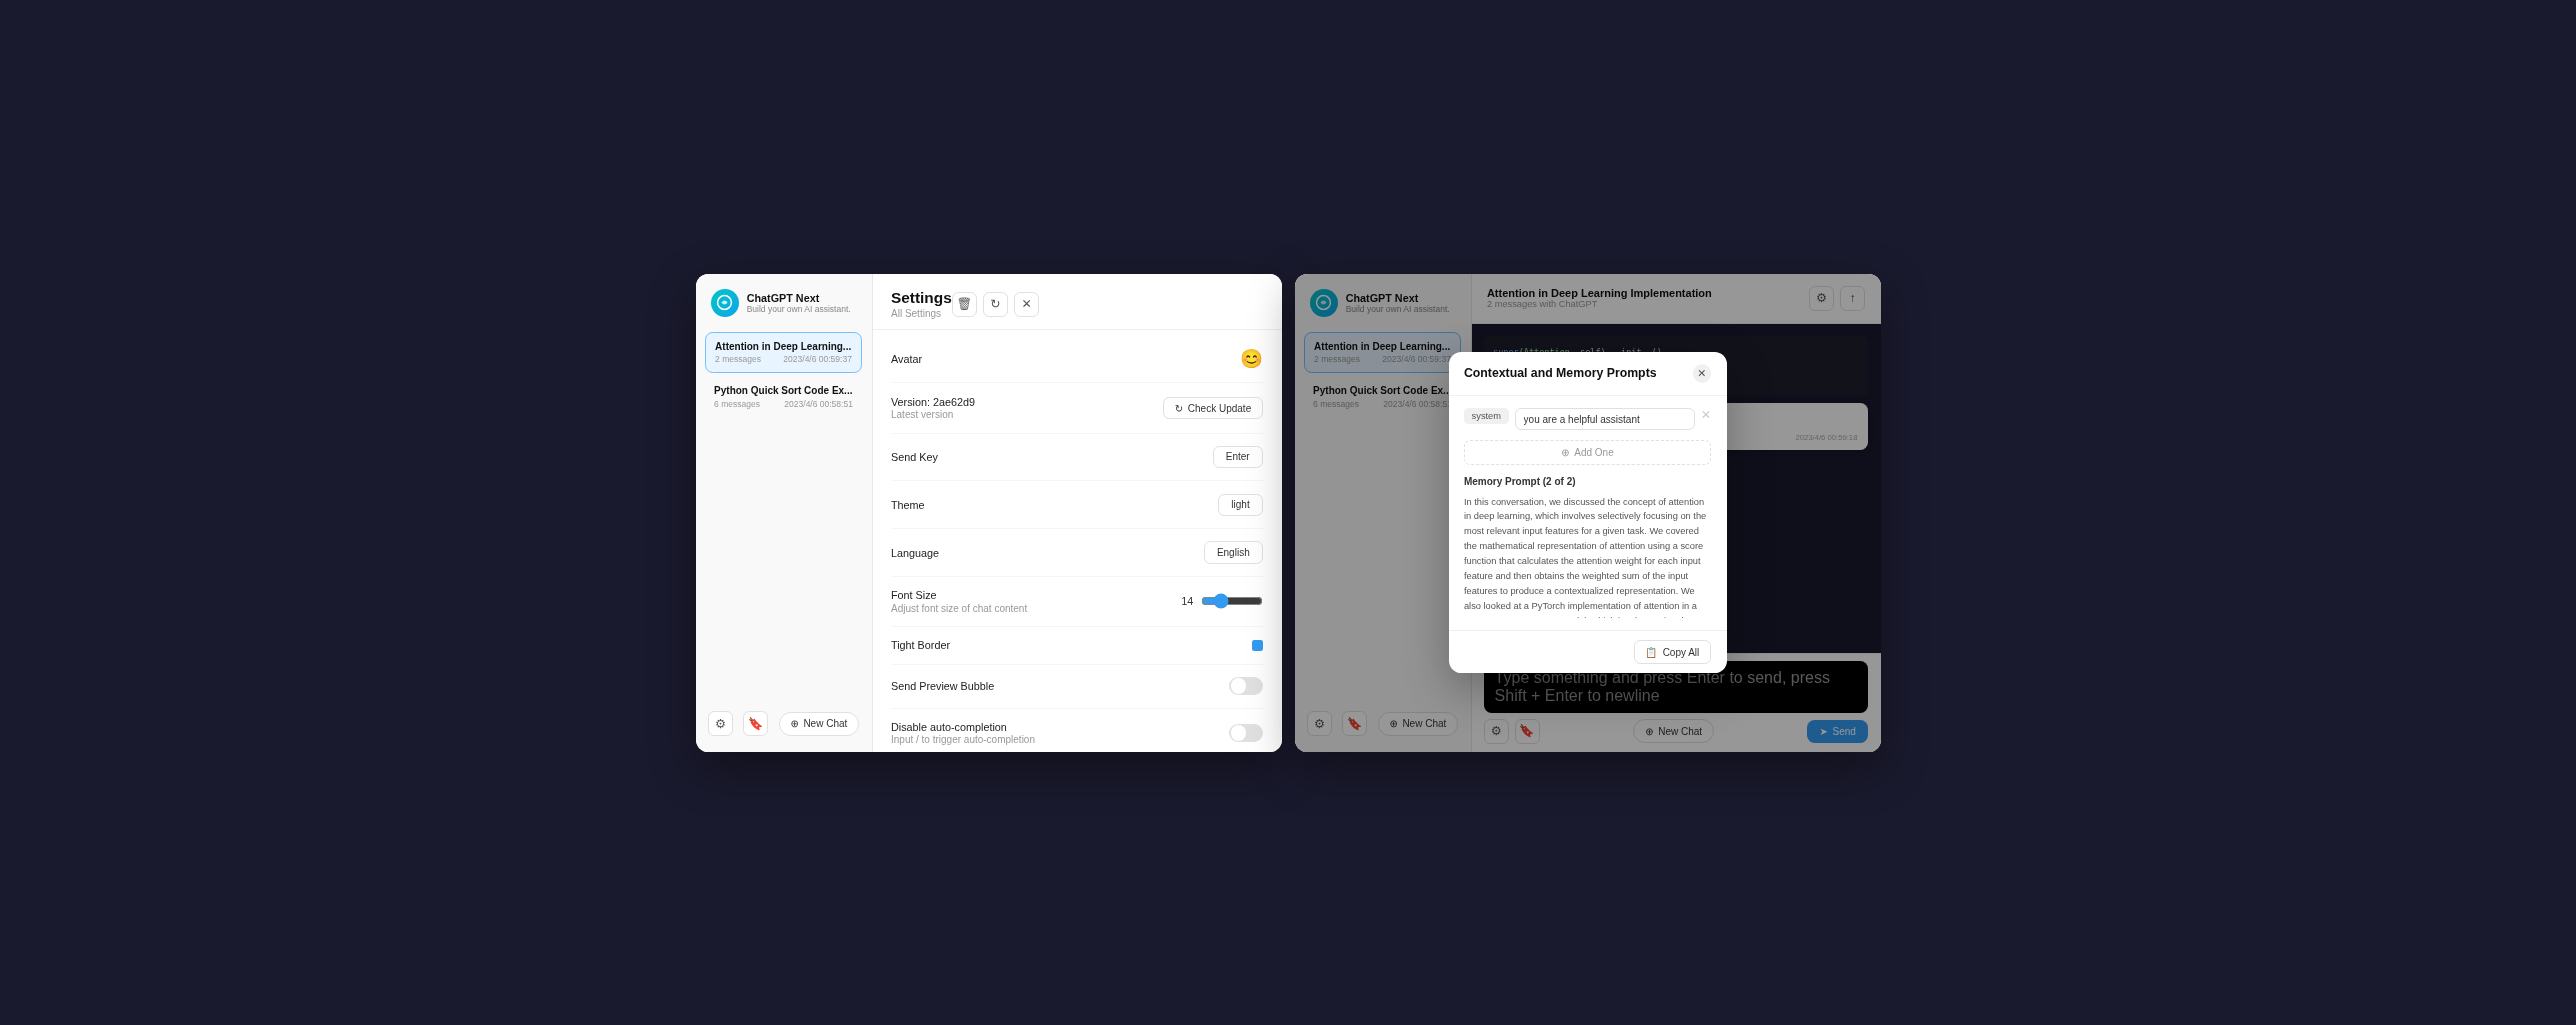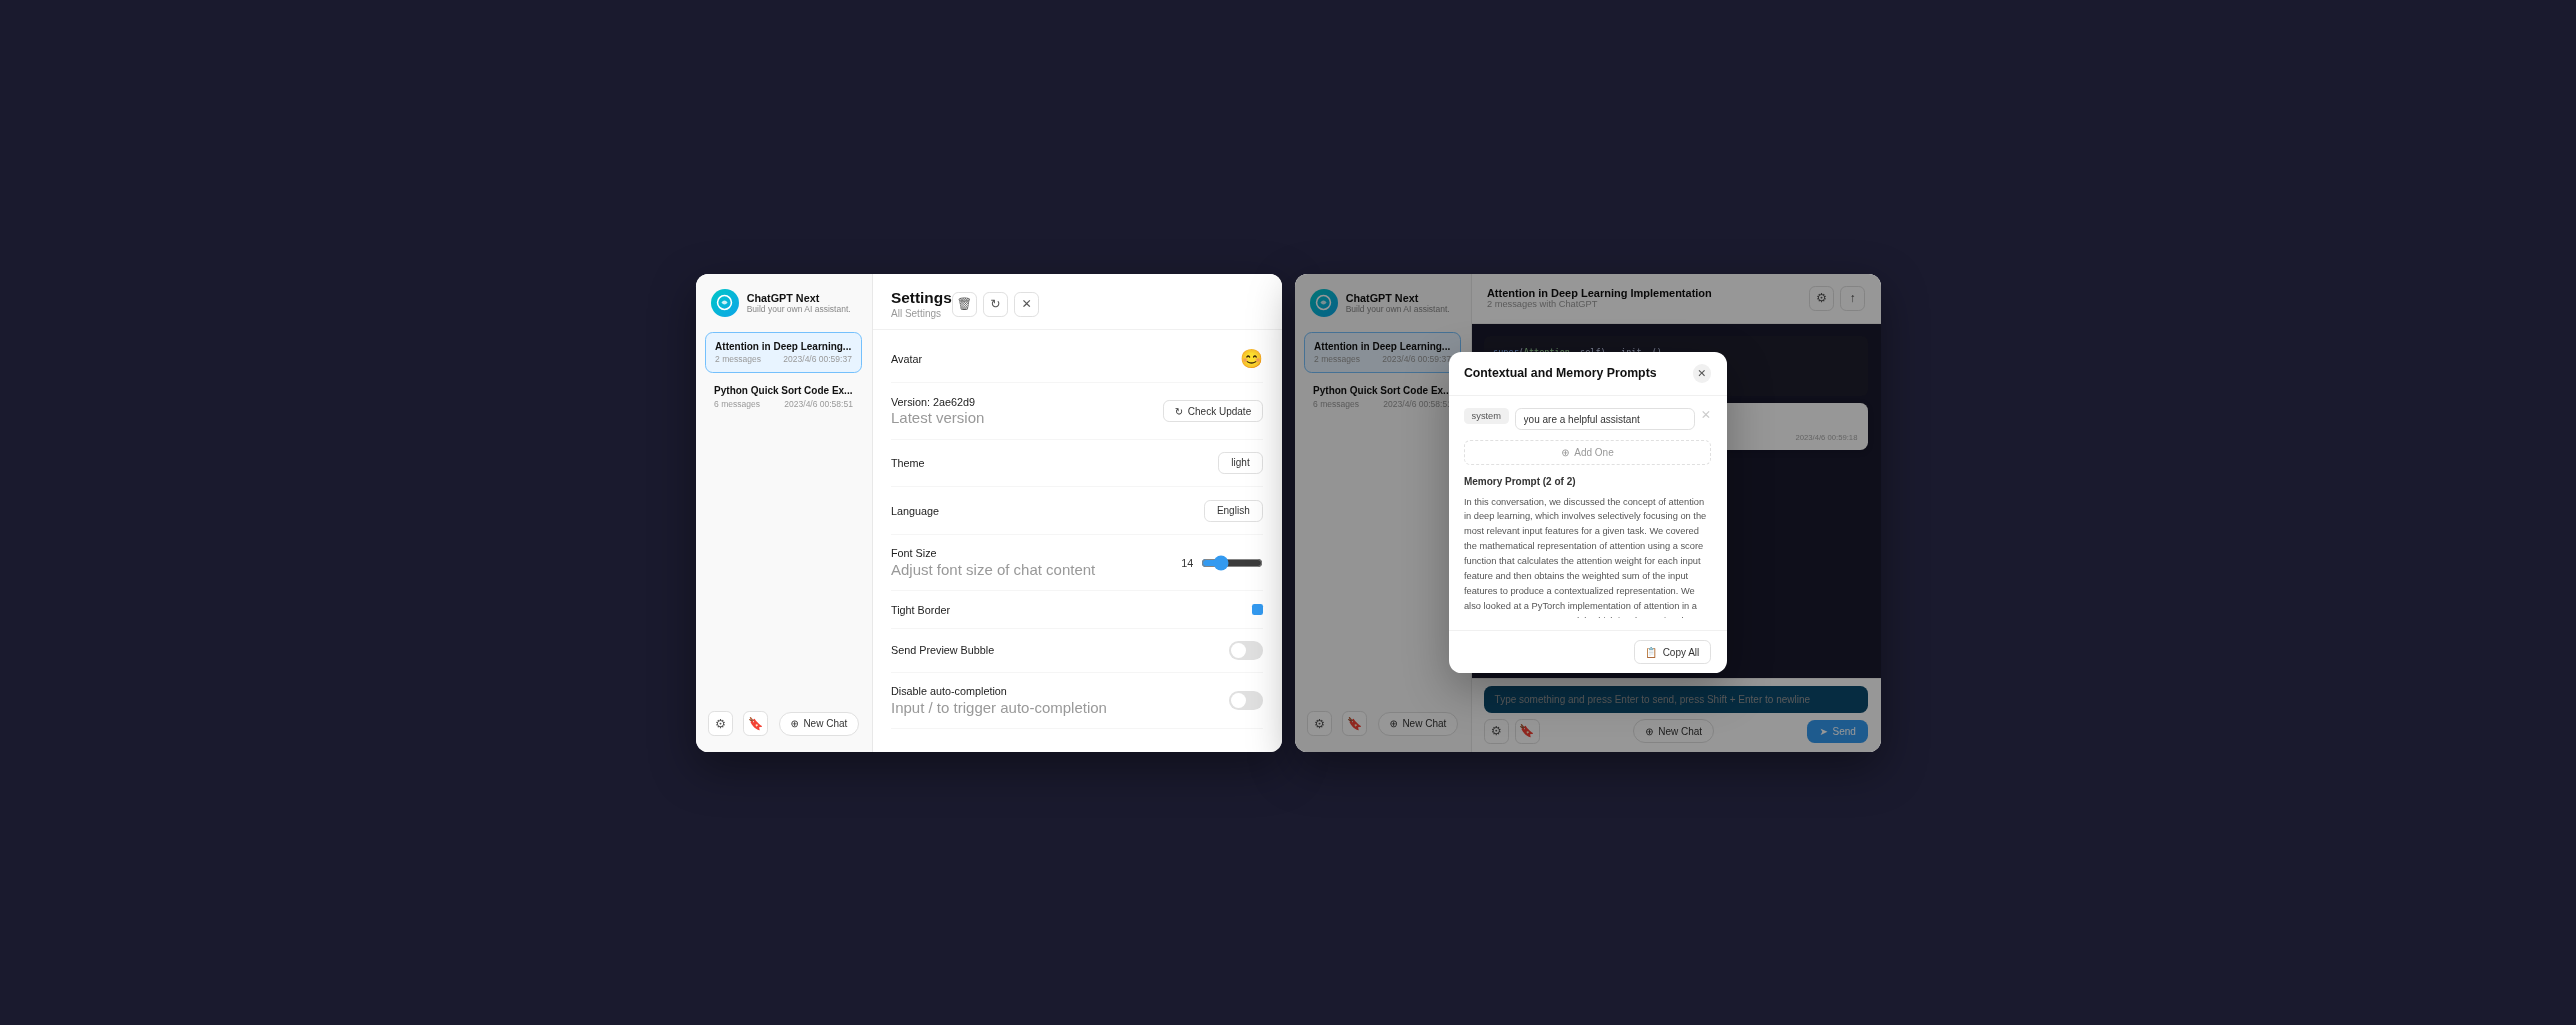--- a/index.html
+++ b/index.html
@@ -194,21 +194,21 @@
       border-bottom: 0.8px solid #f5f5f5;
     }
 
     .settings-row-label {
       font-size: 10.8px;
       color: #222;
       font-weight: 500;
     }
 
     .settings-row-sub {
-      font-size: 15px;
+      font-size: 10px;
       color: #999;
       margin-top: 1.5px;
     }
 
     .settings-value-btn {
       padding: 4.6px 12.3px;
       border-radius: 6.2px;
       border: 0.8px solid #e0e0e0;
       background: #fff;
       font-size: 10px;
@@ -359,24 +359,24 @@
     .kw { color: #cba6f7; }
     .fn { color: #89b4fa; }
     .str { color: #a6e3a1; }
 
     .chat-footer {
       padding: 7.7px 12.3px;
       border-top: 0.8px solid #f0f0f0;
     }
 
     .chat-input-area {
-      background: #0c4a6e;
+      background: #000000;
       border-radius: 7.7px;
       padding: 7.7px 10.8px;
-      font-size: 10px;
+      font-size: 16px;
       color: #999;
     }
 
     .chat-footer-bar {
       display: flex;
       align-items: center;
       justify-content: space-between;
       margin-top: 6.2px;
     }
 
@@ -631,20 +631,26 @@
             <div>
               <div class="settings-row-label">Version: 2ae62d9</div>
               <div class="settings-row-sub">Latest version</div>
             </div>
             <button class="check-update-btn">
               <span>↻</span>
               <span>Check Update</span>
             </button>
           </div>
 
+          <div class="settings-row">
+            <div class="settings-row-label">Send Key</div>
+            <button class="settings-value-btn">
+              <span>Enter</span>
+            </button>
+          </div>
 
           <div class="settings-row">
             <div class="settings-row-label">Theme</div>
             <button class="settings-value-btn">
               <span>light</span>
             </button>
           </div>
 
           <div class="settings-row">
             <div class="settings-row-label">Language</div>

